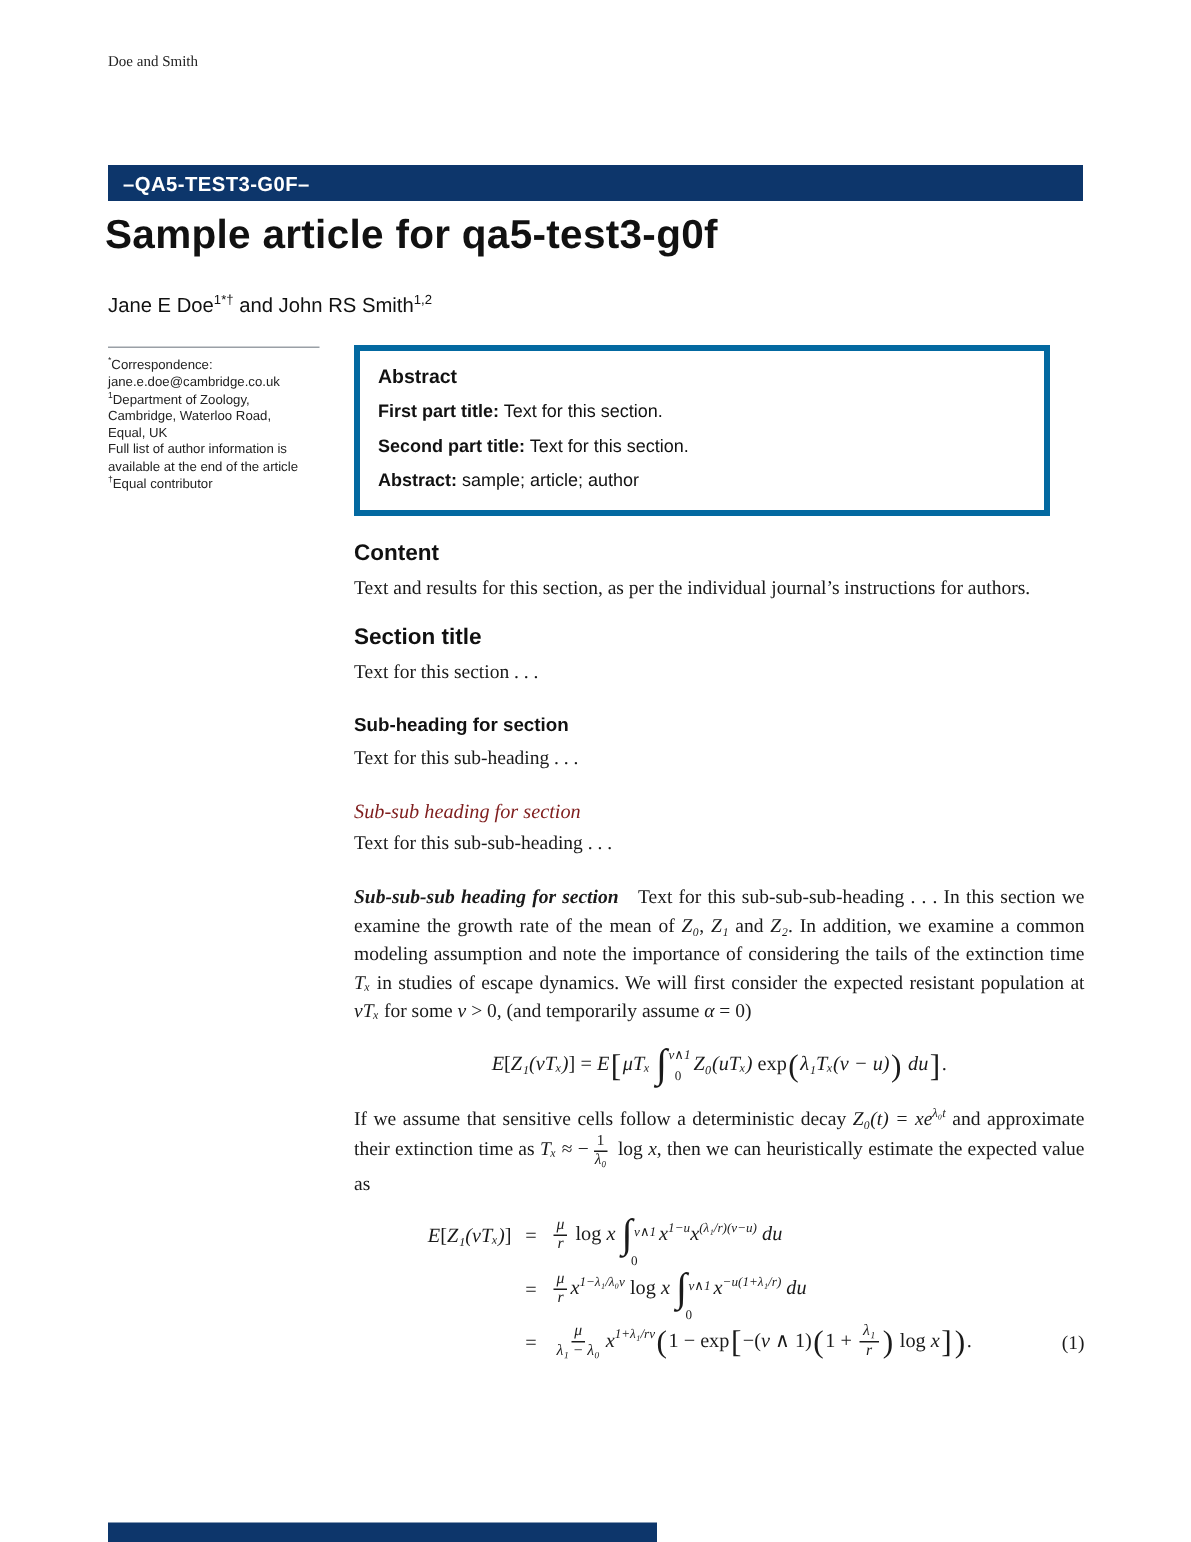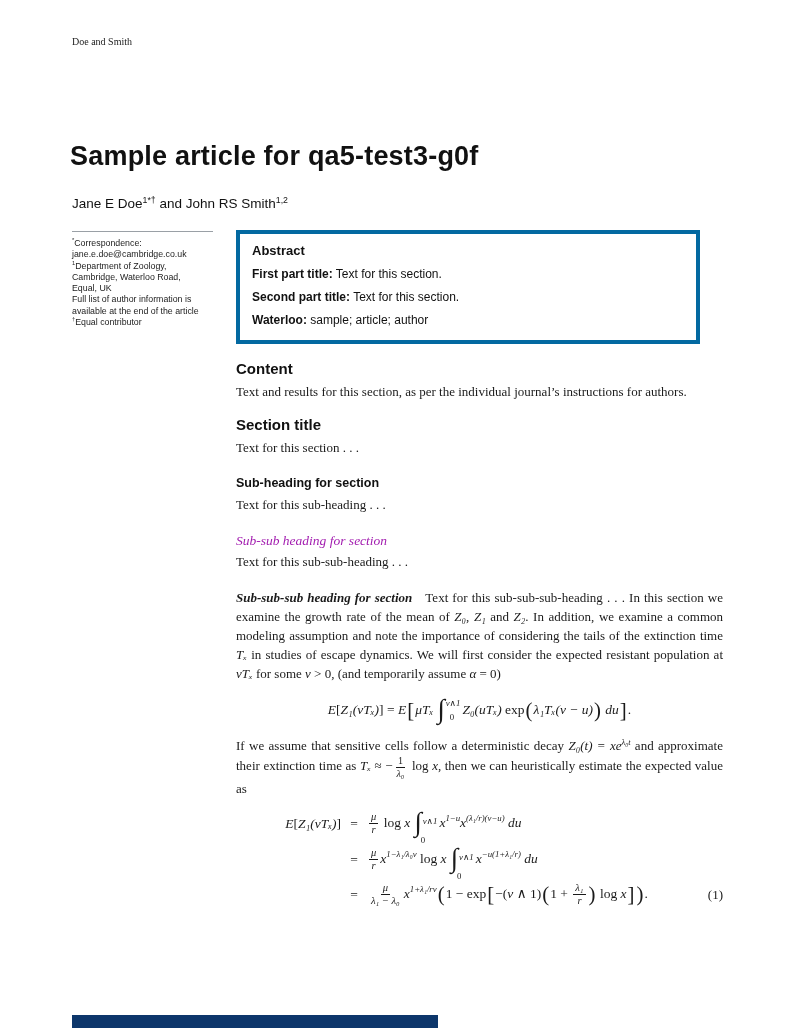--- a/index.html
+++ b/index.html
@@ -31,21 +31,21 @@
   .abstract-heading{font-weight:bold;font-size:13px;margin:0 0 9px;color:#111;}
   .abstract-line{font-size:12px;margin:0 0 9px;color:#111;}
   .abstract-line b{font-weight:bold;text-align:right;}
 
   .main{position:absolute;left:236px;top:353px;width:487px;font-size:13px;line-height:19px;}
   .sec-head{font-family:"Liberation Sans","DejaVu Sans",sans-serif;font-size:15px;font-weight:bold;
             margin:14px 0 4px;color:#111;}
   .sec-head.first{margin-top:6px;}
   .subsec-head{font-family:"Liberation Sans","DejaVu Sans",sans-serif;font-size:12.5px;font-weight:bold;
                margin:17px 0 2px;color:#111;}
-  .subsubsec-head{font-style:italic;font-weight:normal;font-size:13.5px;margin:17px 0 2px;color:#a21caf;}
+  .subsubsec-head{font-style:italic;font-weight:normal;font-size:13.5px;margin:17px 0 2px;color:#7f1d1d;}
   .body-text{margin:0 0 6px;text-align:justify;}
   .runin{margin-top:17px;}
 
   .it{font-style:italic;}
   .bd{font-weight:bold;}
   sup,sub{font-size:0.65em;line-height:0;}
 
   .frac{display:inline-flex;flex-direction:column;align-items:center;vertical-align:middle;
         font-size:0.78em;line-height:1.15;margin:0 2px;}
   .fnum{border-bottom:1px solid #1a1a1a;padding:0 2px;}
@@ -70,34 +70,37 @@
 
   .footer-bar{position:absolute;left:72px;bottom:0;width:366px;height:13px;background:#0d366b;}
 </style>
 </head>
 <body>
 
 <div class="page">
 
   <div class="running-head">Doe and Smith</div>
 
+  <div class="banner">
+    <span>–QA5-TEST3-G0F–</span>
+  </div>
 
   <h1 class="title">Sample article for qa5-test3-g0f</h1>
 
   <div class="authors"><span>Jane E Doe</span><sup>1*†</sup><span> and John RS Smith</span><sup>1,2</sup></div>
 
   <div class="sidebar">
     <div class="sidebar-text"><sup>*</sup><span>Correspondence:</span><br><span class="lnk">jane.e.doe@cambridge.co.uk</span><br><sup>1</sup><span>Department of Zoology,</span><br><span>Cambridge, Waterloo Road,</span><br><span>Equal, UK</span><br><span>Full list of author information is</span><br><span>available at the end of the article</span><br><sup>†</sup><span>Equal contributor</span></div>
   </div>
 
   <div class="abstract-box">
     <div class="abstract-heading">Abstract</div>
     <p class="abstract-line"><b>First part title:</b><span> Text for this section.</span></p>
     <p class="abstract-line"><b>Second part title:</b><span> Text for this section.</span></p>
-    <p class="abstract-line"><b>Waterloo:</b><span> sample; article; author</span></p>
+    <p class="abstract-line"><b>Abstract:</b><span> sample; article; author</span></p>
   </div>
 
   <div class="main">
 
     <h2 class="sec-head first">Content</h2>
     <p class="body-text">Text and results for this section, as per the individual journal’s instructions for authors.</p>
 
     <h2 class="sec-head">Section title</h2>
     <p class="body-text">Text for this section . . .</p>
 

